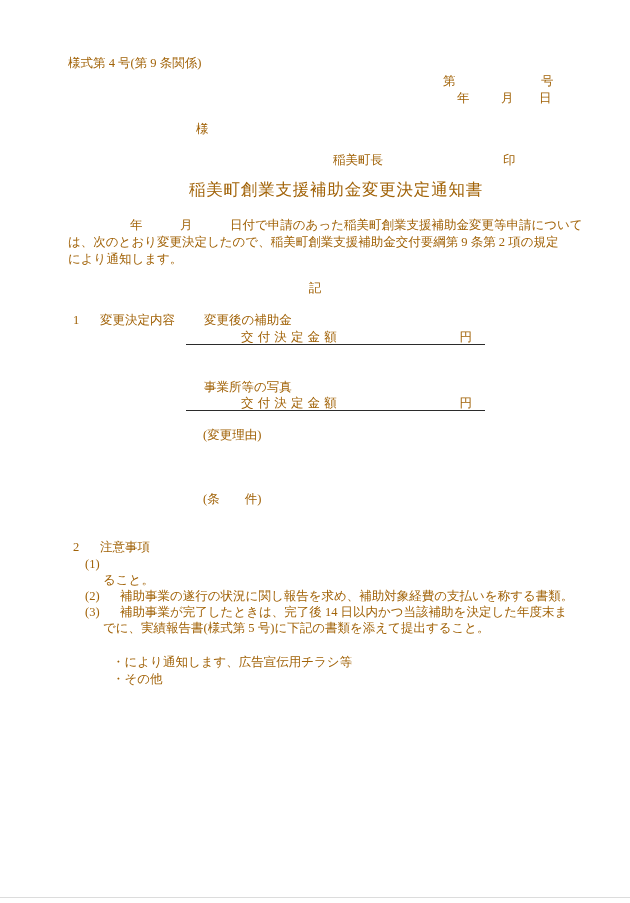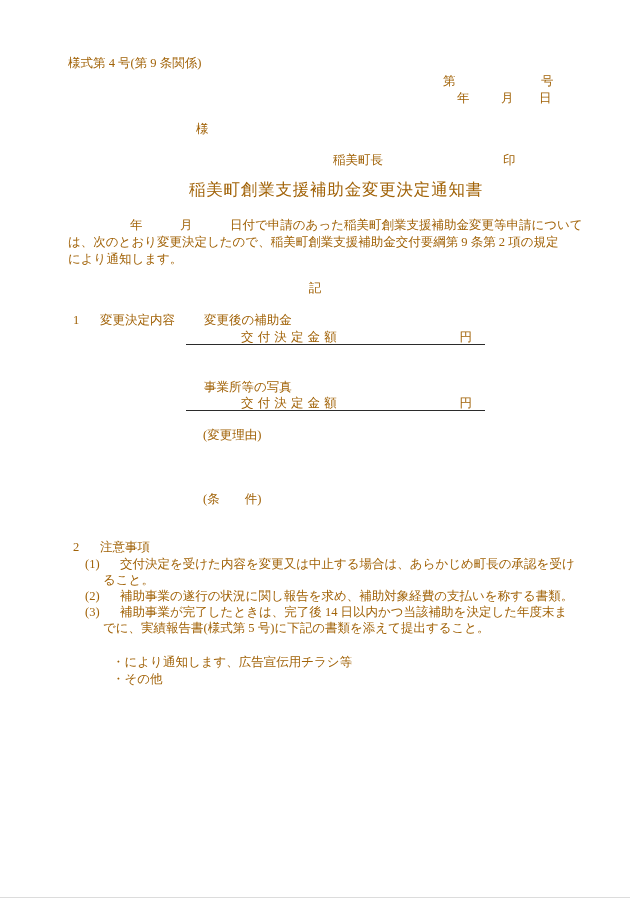--- a/index.html
+++ b/index.html
@@ -107,21 +107,20 @@
   </div>
 
   <div class="ln" style="left:203px;top:428px">(変更理由)</div>
 
   <div class="ln" style="left:203px;top:492px">(条　　件)</div>
 
   <div class="ln" style="left:73px;top:540px">2</div>
   <div class="ln" style="left:100px;top:540px">注意事項</div>
 
   <div class="ln" style="left:85px;top:557px">(1)</div>
-  <div class="ln" style="left:120px;top:557px">交付決定を受けた内容を変更又は中止する場合は、あらかじめ町長の承認を受け</div>
   <div class="ln" style="left:103px;top:573px">ること。</div>
 
   <div class="ln" style="left:85px;top:589px">(2)</div>
   <div class="ln" style="left:120px;top:589px">補助事業の遂行の状況に関し報告を求め、補助対象経費の支払いを称する書類。</div>
 
   <div class="ln" style="left:85px;top:605px">(3)</div>
   <div class="ln" style="left:120px;top:605px">補助事業が完了したときは、完了後 14 日以内かつ当該補助を決定した年度末ま</div>
   <div class="ln" style="left:103px;top:621px">でに、実績報告書(様式第 5 号)に下記の書類を添えて提出すること。</div>
 
   <div class="ln" style="left:112px;top:655px">・により通知します、広告宣伝用チラシ等</div>

